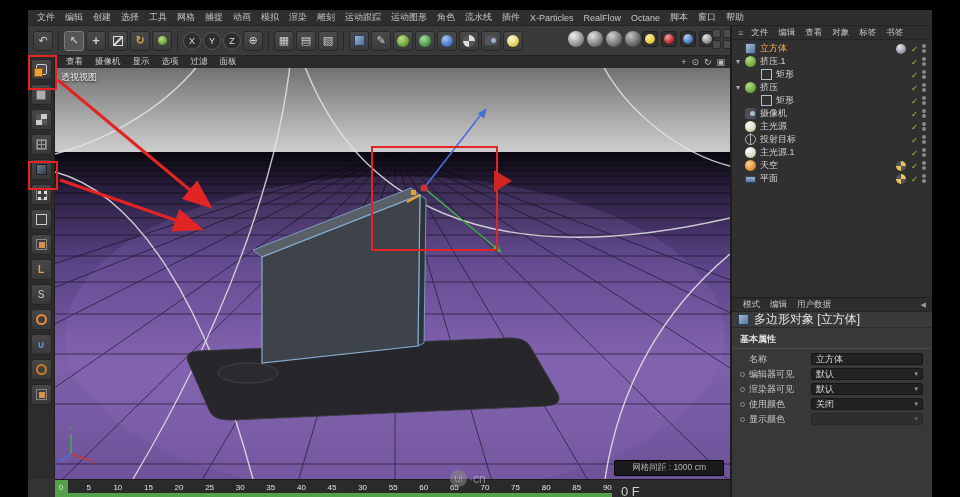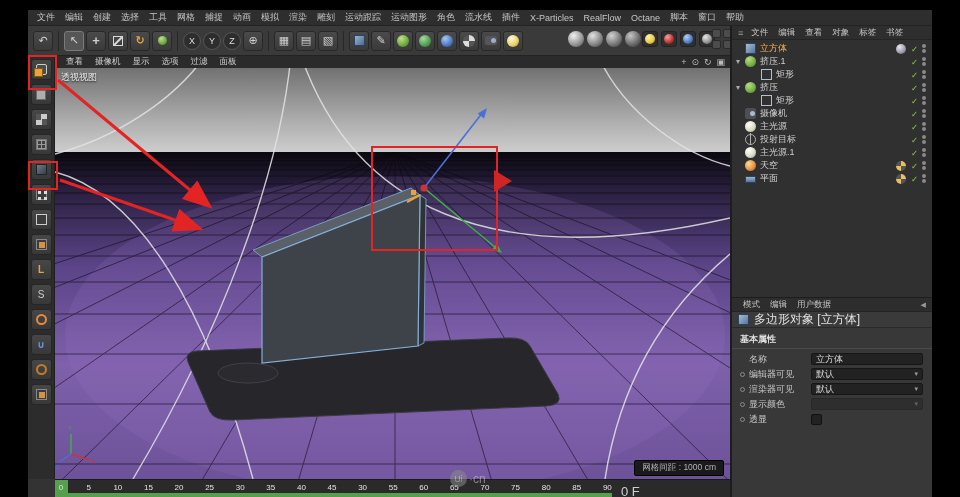--- a/index.html
+++ b/index.html
@@ -61,21 +61,21 @@
 .lt .cvt{width:11px;height:11px;border:1.5px solid #ccc;border-radius:2px;position:relative;background:#4c4c4c}
 .lt .cvt:after{content:"";position:absolute;left:-3px;bottom:-3px;width:7px;height:7px;background:#e8a33d;border:1px solid #8a5a10}
 
 .viewport{position:absolute;left:27px;top:46px;width:675px;height:423px;background:#111;overflow:hidden}
 .vp-top{position:absolute;left:0;top:0;width:100%;height:12px;background:#2b2b2b;display:flex;align-items:center;gap:0;padding-left:5px;z-index:6}
 .vp-top span.m{font-size:8.5px;color:#cdcdcd;padding:0 6px}
 .vp-icons{margin-left:auto;display:flex;gap:5px;padding-right:5px}
 .vp-icons span{font-size:9px;color:#bbb;line-height:12px}
 .vp-label{position:absolute;left:6px;top:15px;font-size:9px;color:#f0f0f0;text-shadow:0 1px 2px rgba(0,0,0,.9);z-index:5}
 .scene{position:absolute;left:0;top:0;z-index:1}
-.gridlabel{position:absolute;right:6px;bottom:3px;background:#1a1a1d;border:1px solid #000;border-radius:2px;padding:1px 7px;font-size:8.5px;color:#b4b4b4;z-index:5}
+.gridlabel{position:absolute;right:6px;bottom:3px;background:#1a1a1d;border:1px solid #000;border-radius:2px;padding:1px 17px;font-size:8.5px;color:#b4b4b4;z-index:5}
 
 .rpanel{position:absolute;right:0;top:16px;width:202px;height:471px;background:#303030;border-left:2px solid #1d1d1d}
 .om-menu{height:14px;background:#2e2e2e;border-bottom:1px solid #242424;display:flex;align-items:center;padding-left:3px}
 .om-menu .hb{font-size:9px;color:#9a9a9a;padding:0 3px}
 .om-menu span.m{font-size:8.5px;color:#c4c4c4;padding:0 5px}
 .om-list{height:243px;background:#303030;overflow:hidden;padding-top:2px}
 .om-row{height:13px;display:flex;align-items:center;padding:0 4px 0 4px;font-size:9px;color:#cfcfcf}
 .om-row.selected{background:#46527000;}
 .om-row.selected .om-label{color:#ffb050}
 .om-row.child{padding-left:20px}
@@ -582,30 +582,33 @@
       <div class="arow">
         <span class="adot"></span>
         <span class="albl">渲染器可见</span>
         <div class="awidget">
               <span class="val">默认</span>
               <span class="dda">▾</span>
             </div>
       </div>
       <div class="arow">
         <span class="adot"></span>
+        <span class="albl">使用颜色</span>
+        <div class="awidget">
+              <span class="val">关闭</span>
+              <span class="dda">▾</span>
+            </div>
+      </div>
+      <div class="arow">
+        <span class="adot"></span>
         <span class="albl">显示颜色</span>
         <div class="awidget disabled">
               <span class="val"></span>
               <span class="dda">▾</span>
             </div>
-      </div>
-      <div class="arow">
-        <span class="adot"></span>
-        <span class="albl">透显</span>
-        <div class="acheckbox"></div>
       </div>
     </div>
   </div>
 
   <div class="timeline">
     <div class="playhead"></div>
     <div class="tl-green"></div>
     <div class="ticks">
       <span>0</span>
           <span>5</span>

